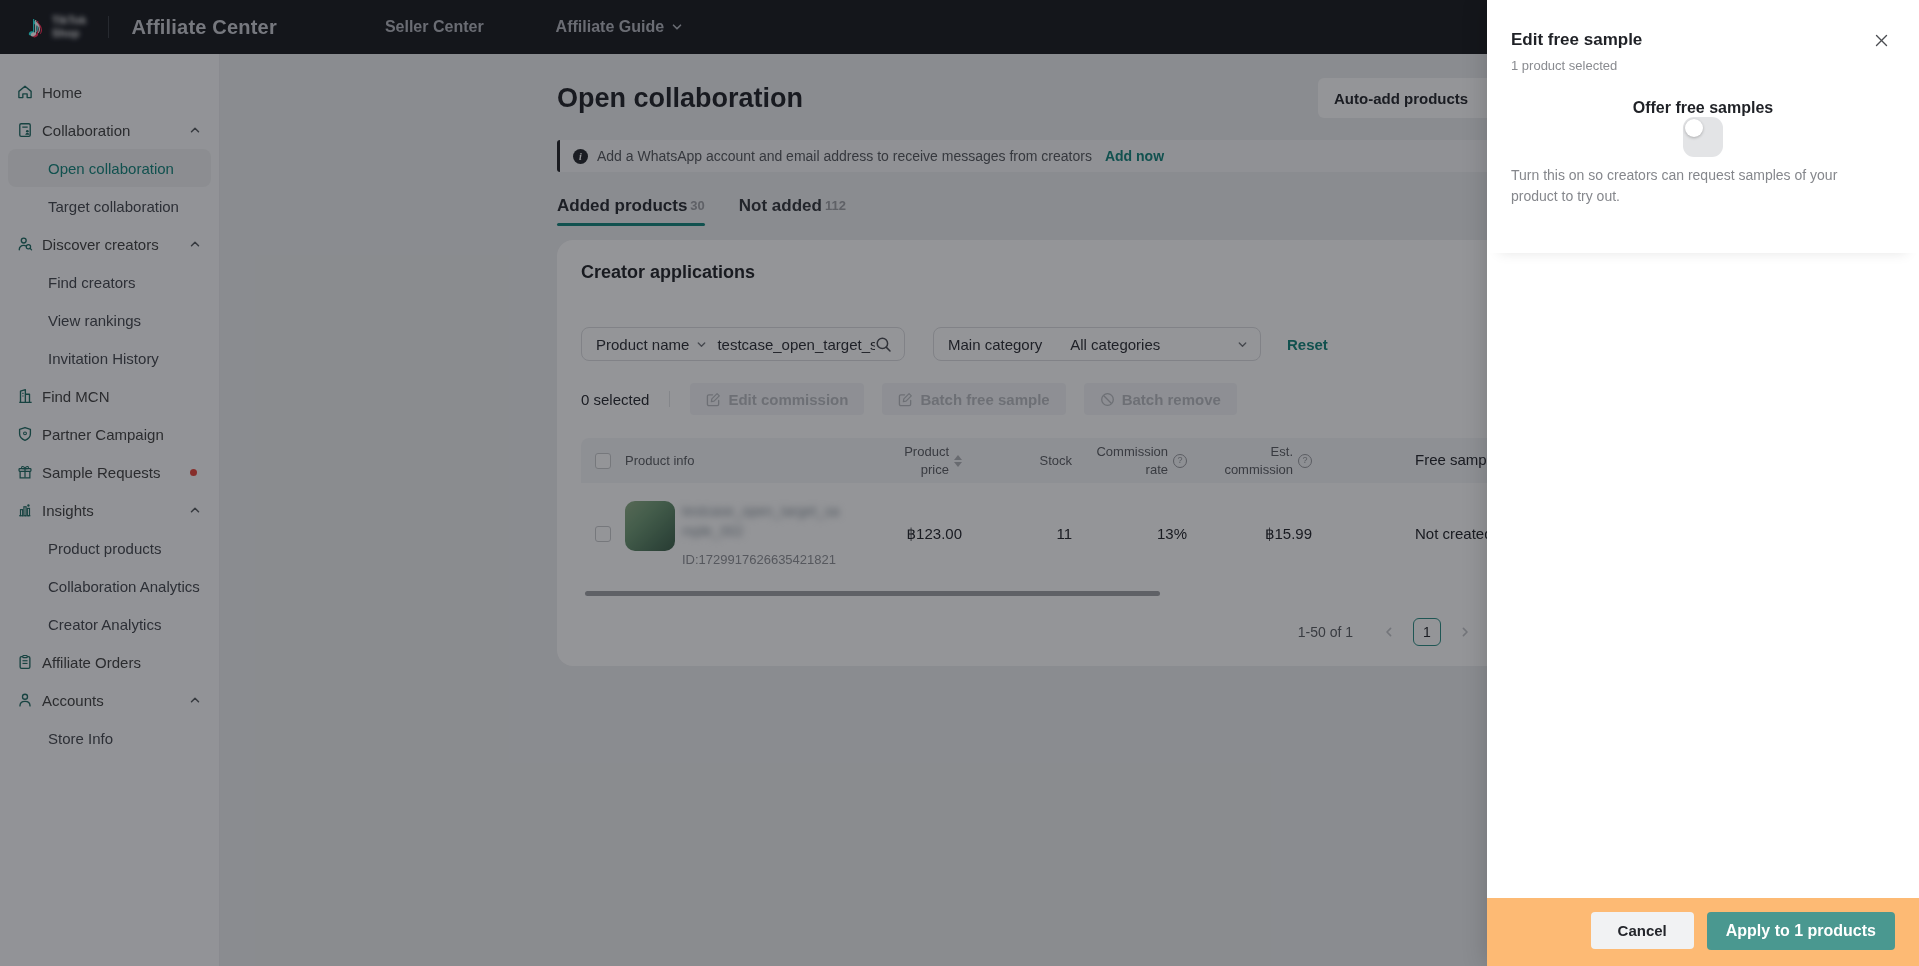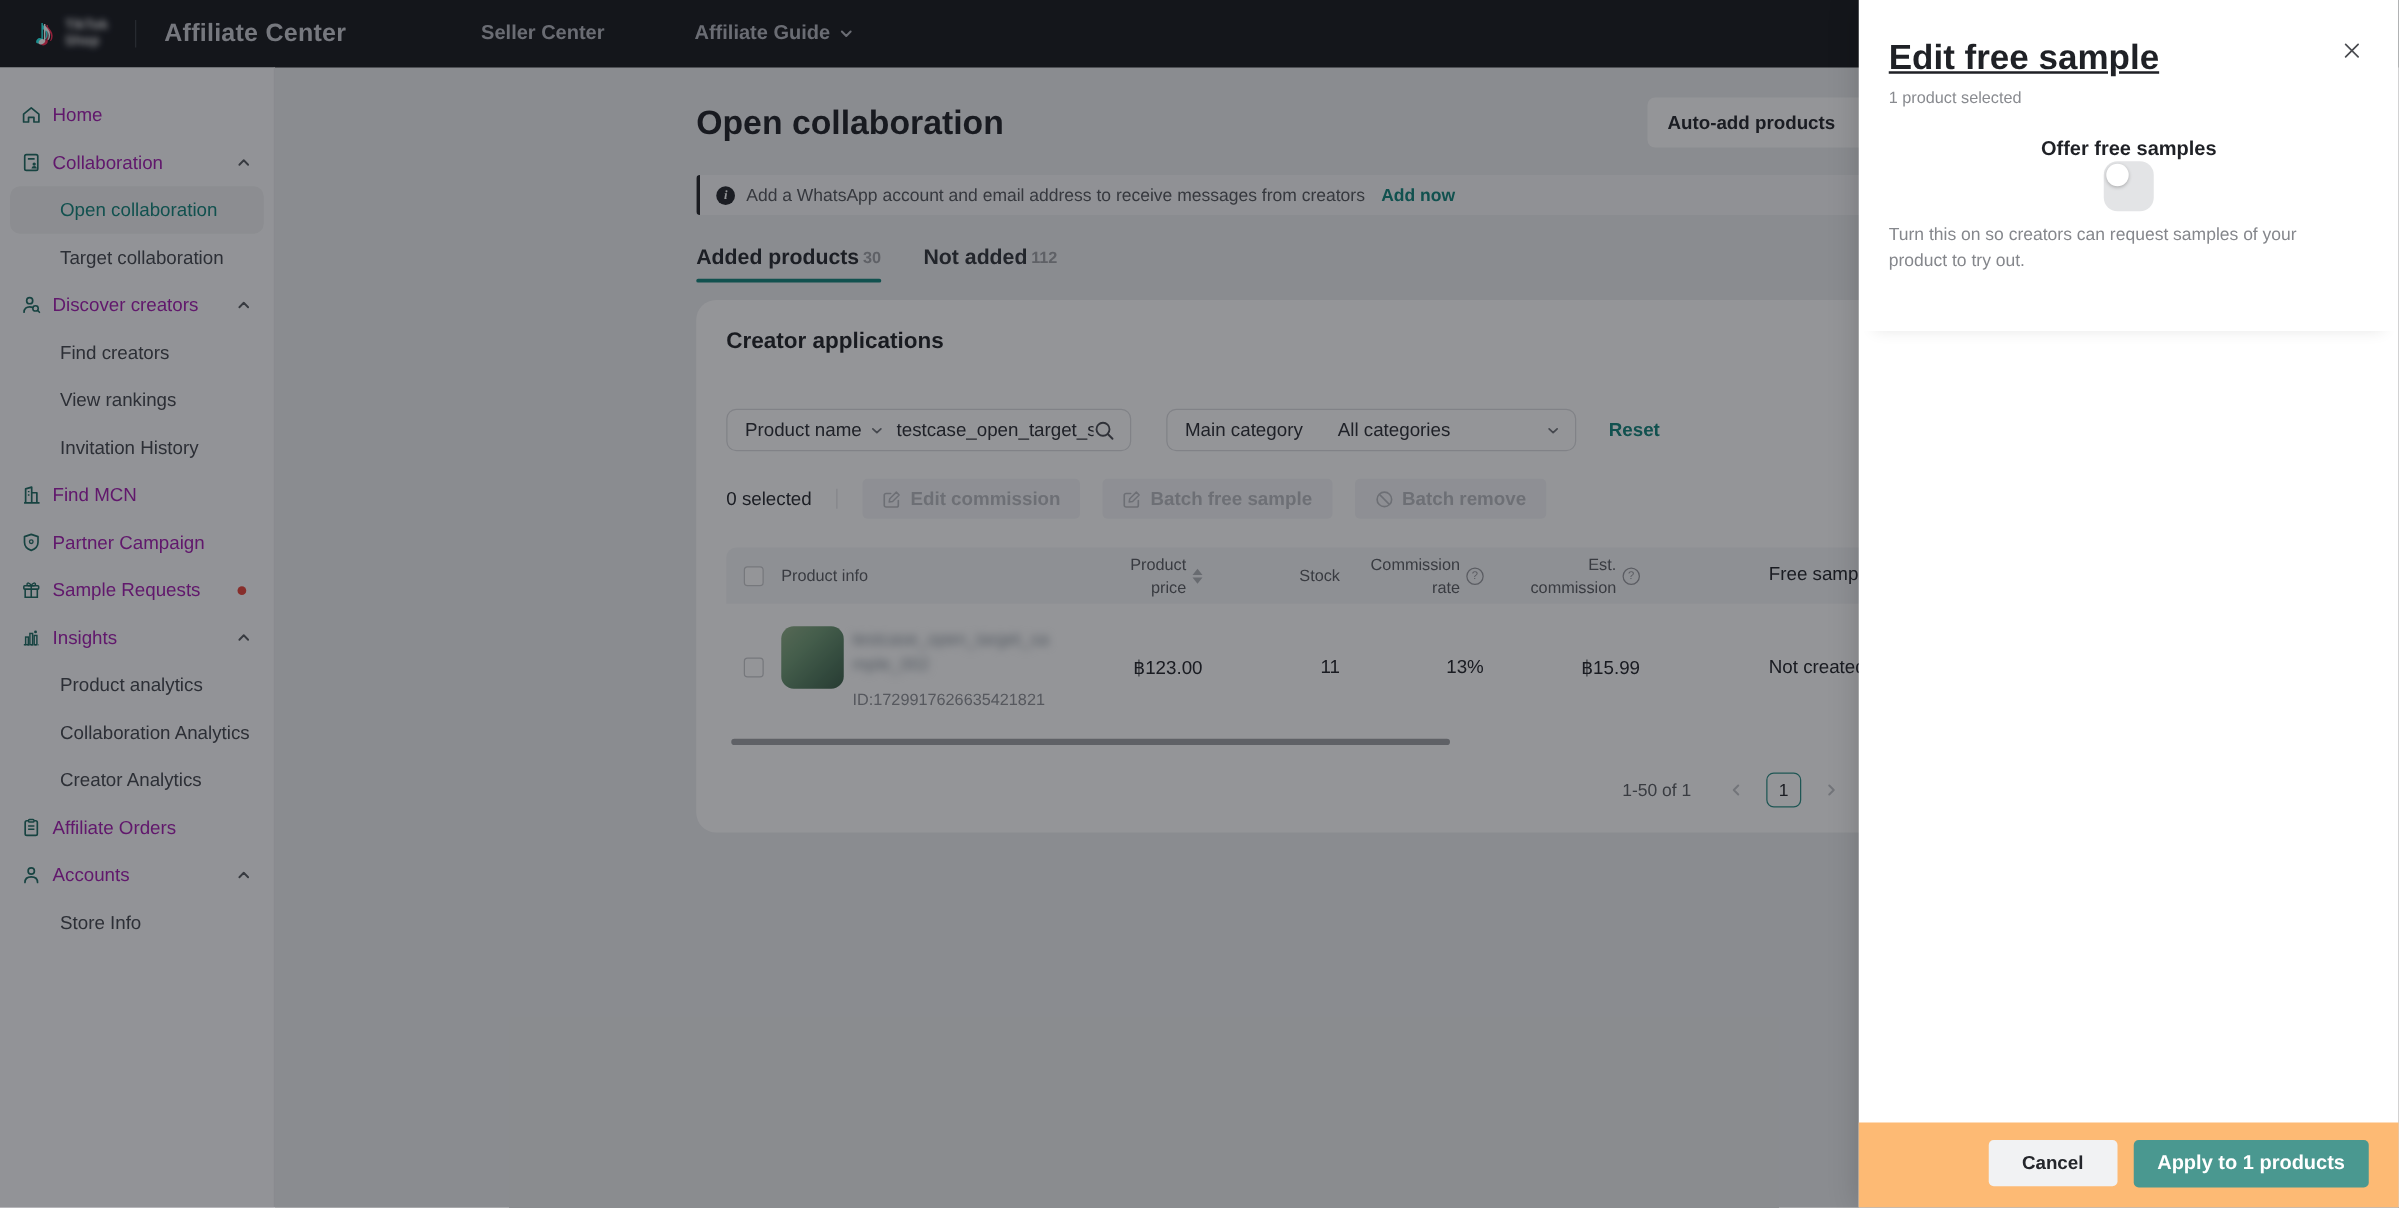--- a/index.html
+++ b/index.html
@@ -22,21 +22,21 @@
   .nav-product{ font-size:20px; font-weight:700; color:#c9cad0; letter-spacing:.2px; }
   .nav-link{ font-size:16px; font-weight:600; color:#b3b5bc; display:flex;
     align-items:center; gap:7px; cursor:pointer; }
   .nav-link.first{ margin-left:108px; }
   .nav-link.second{ margin-left:72px; }
 
   
   .sidebar{ position:absolute; top:54px; left:0; bottom:0; width:220px;
     background:#fcfcfd; border-right:1px solid #ececee; padding-top:19px; z-index:1; }
   .side-item{ height:38px; display:flex; align-items:center; margin:0 8px;
-    padding:0 10px 0 8px; border-radius:8px; font-size:15px; color:#a21caf; cursor:pointer; }
+    padding:0 10px 0 8px; border-radius:8px; font-size:15px; color:#404040; cursor:pointer; }
   .side-item .icn{ width:18px; height:18px; margin-right:8px; flex:0 0 18px; }
   .side-item.sub{ padding-left:40px; color:#43464d; }
   .side-item.active{ background:#f0f1f2; color:#12837a; }
   .side-chevron{ margin-left:auto; }
   .red-dot{ width:7px; height:7px; border-radius:50%; background:#e8443a;
     margin-left:auto; margin-right:4px; }
 
   
   .main{ position:absolute; top:54px; left:220px; right:0; bottom:0; z-index:1; }
   .content{ margin-left:337px; width:1350px; }
@@ -131,21 +131,21 @@
     font-size:14px; color:#24262b; display:flex; align-items:center; justify-content:center;
     margin:0 12px; cursor:pointer; }
   .pg-stub{ width:64px; height:32px; border:1px solid #dcdde0; border-radius:8px;
     margin-left:16px; }
 
   
   .overlay{ position:absolute; inset:0; background:rgba(18,20,26,0.45); z-index:10; }
   .panel{ position:absolute; top:0; right:0; width:432px; height:100%;
     background:#fff; z-index:20; box-shadow:0 0 24px rgba(0,0,0,.18); }
   .panel-head{ padding:30px 24px 0; }
-  .panel-title{ font-size:28px; font-weight:700; color:#1f2126;text-decoration:underline; }
+  .panel-title{ font-size:17px; font-weight:700; color:#1f2126; }
   .panel-sub{ font-size:13px; color:#898b90; margin-top:8px; }
   .panel-close{ position:absolute; top:30px; right:28px; width:20px; height:20px;
     display:flex; align-items:center; justify-content:center; cursor:pointer; }
   .panel-section{ margin-top:26px; padding:0 24px 46px;
     box-shadow:0 12px 12px -12px rgba(0,0,0,.10); }
   .toggle-row{ display:flex; align-items:center; justify-content:space-between;flex-direction:column; }
   .toggle-label{ font-size:16px; font-weight:700; color:#1f2126; }
   .toggle{ width:40px; height:22px; border-radius:11px; background:#e3e4e6;
     position:relative; cursor:pointer; flex:0 0 40px; }
   .toggle .knob{ position:absolute; top:2px; left:2px; width:18px; height:18px;
@@ -270,21 +270,21 @@
       <rect x="12.6" y="8.2" width="2.4" height="8.2" fill="none" stroke="#1d6a62" stroke-width="1.3"></rect>
       <circle cx="13.8" cy="5" r="1.3" fill="#1d6a62"></circle>
     </svg>
     <span>Insights</span>
     <svg class="side-chevron" width="12" height="12" viewBox="0 0 12 12">
       <polyline points="2.5,7.8 6,4.2 9.5,7.8" fill="none" stroke="#565a5f" stroke-width="1.5" stroke-linecap="round" stroke-linejoin="round"></polyline>
     </svg>
   </div>
 
   <div class="side-item sub">
-    <span>Product analytics</span>
+    <span>Product products</span>
   </div>
   <div class="side-item sub">
     <span>Collaboration Analytics</span>
   </div>
   <div class="side-item sub">
     <span>Creator Analytics</span>
   </div>
 
   <div class="side-item">
     <svg class="icn" viewBox="0 0 20 20">

